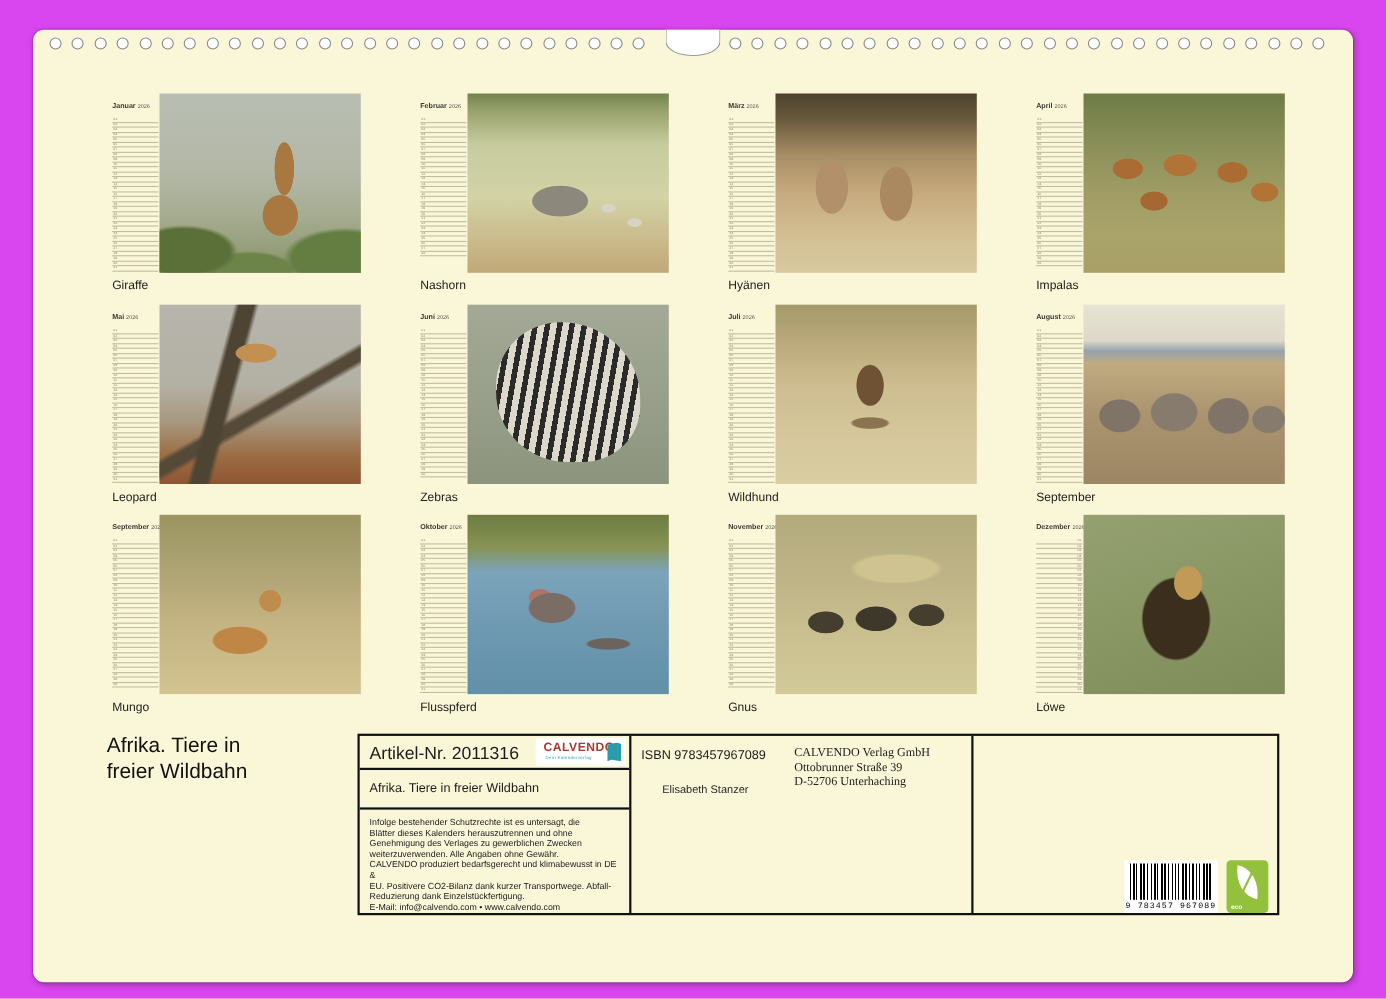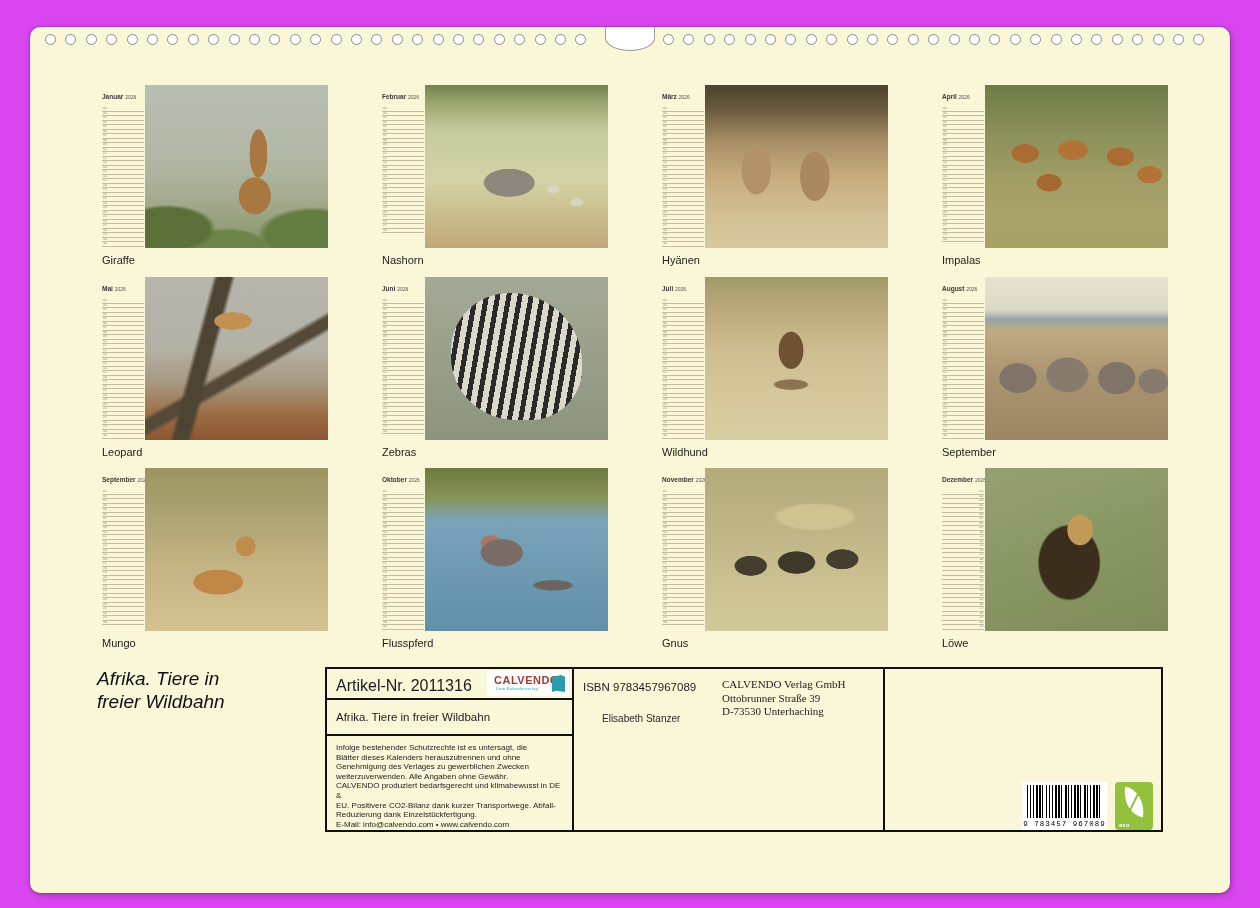--- a/index.html
+++ b/index.html
@@ -77,21 +77,21 @@
     radial-gradient(ellipse 26px 16px at 25% 60%, #453e2e 0 60%, transparent 64%),
     radial-gradient(ellipse 30px 18px at 50% 58%, #3e382a 0 60%, transparent 64%),
     radial-gradient(ellipse 26px 16px at 75% 56%, #453e2e 0 60%, transparent 64%),
     radial-gradient(ellipse 60px 20px at 60% 30%, #cfc392 0 60%, transparent 70%),
     linear-gradient(180deg,#b3ab7c 0%,#c0b586 40%,#ccc292 75%,#d2c998 100%);}
   .ph-loewe{background:
     radial-gradient(ellipse 20px 24px at 52% 38%, #c29a58 0 62%, transparent 66%),
     radial-gradient(ellipse 48px 58px at 46% 58%, #3c2e1c 0 62%, transparent 66%),
     linear-gradient(160deg,#95a070 0%,#8a9866 45%,#7e8c5a 100%);}
   
-  .main-title{position:absolute;left:67px;top:640px;font-size:19px;line-height:23px;color:#111;white-space:pre-line;font-style:italic;}
+  .main-title{position:absolute;left:67px;top:640px;font-size:19px;line-height:23px;color:#111;white-space:pre-line;}
   .info-box{position:absolute;left:295px;top:640px;width:838px;height:165px;border:2px solid #101010;box-sizing:border-box;background:transparent;}
   .ib-col1{position:absolute;left:0;top:0;width:247px;height:100%;border-right:2px solid #101010;box-sizing:border-box;}
   .ib-col2{position:absolute;left:247px;top:0;width:311px;height:100%;border-right:2px solid #101010;box-sizing:border-box;}
   .ib-col3{position:absolute;left:558px;top:0;right:0;height:100%;padding-left:20px;}
   .ib-r1{position:relative;height:31px;border-bottom:2px solid #101010;box-sizing:border-box;}
   .ib-r2{position:relative;height:36px;border-bottom:2px solid #101010;box-sizing:border-box;}
   .ib-r3{position:relative;}
   .artikel{position:absolute;left:9px;top:8px;font-size:16px;color:#1c1c1c;}
   .cvlogo{position:absolute;right:3px;top:2px;width:82px;height:25px;background:#ffffff;border-radius:2px;}
   .cvword{position:absolute;left:7px;top:3px;font-size:11px;font-weight:bold;letter-spacing:0.5px;color:#a53a2e;}
@@ -714,21 +714,21 @@
 EU. Positivere CO2-Bilanz dank kurzer Transportwege. Abfall-
 Reduzierung dank Einzelstückfertigung.
 E-Mail: info@calvendo.com • www.calvendo.com</div>
         </div>
       </div>
       <div class="ib-col2">
         <span class="isbn">ISBN 9783457967089</span>
         <div class="publisher">
           <div>CALVENDO Verlag GmbH</div>
           <div>Ottobrunner Straße 39</div>
-          <div>D-73530 Unterhaching</div>
+          <div>D-52706 Unterhaching</div>
         </div>
         <span class="author">Elisabeth Stanzer</span>
       </div>
       <div class="ib-col3">
         <div class="barcode" style="left:137px;">
           <div class="bars"></div>
           <div class="bdigits">9 783457 967089</div>
         </div>
         <div class="eco" style="left:230px;">
           <span class="leaf"></span>

